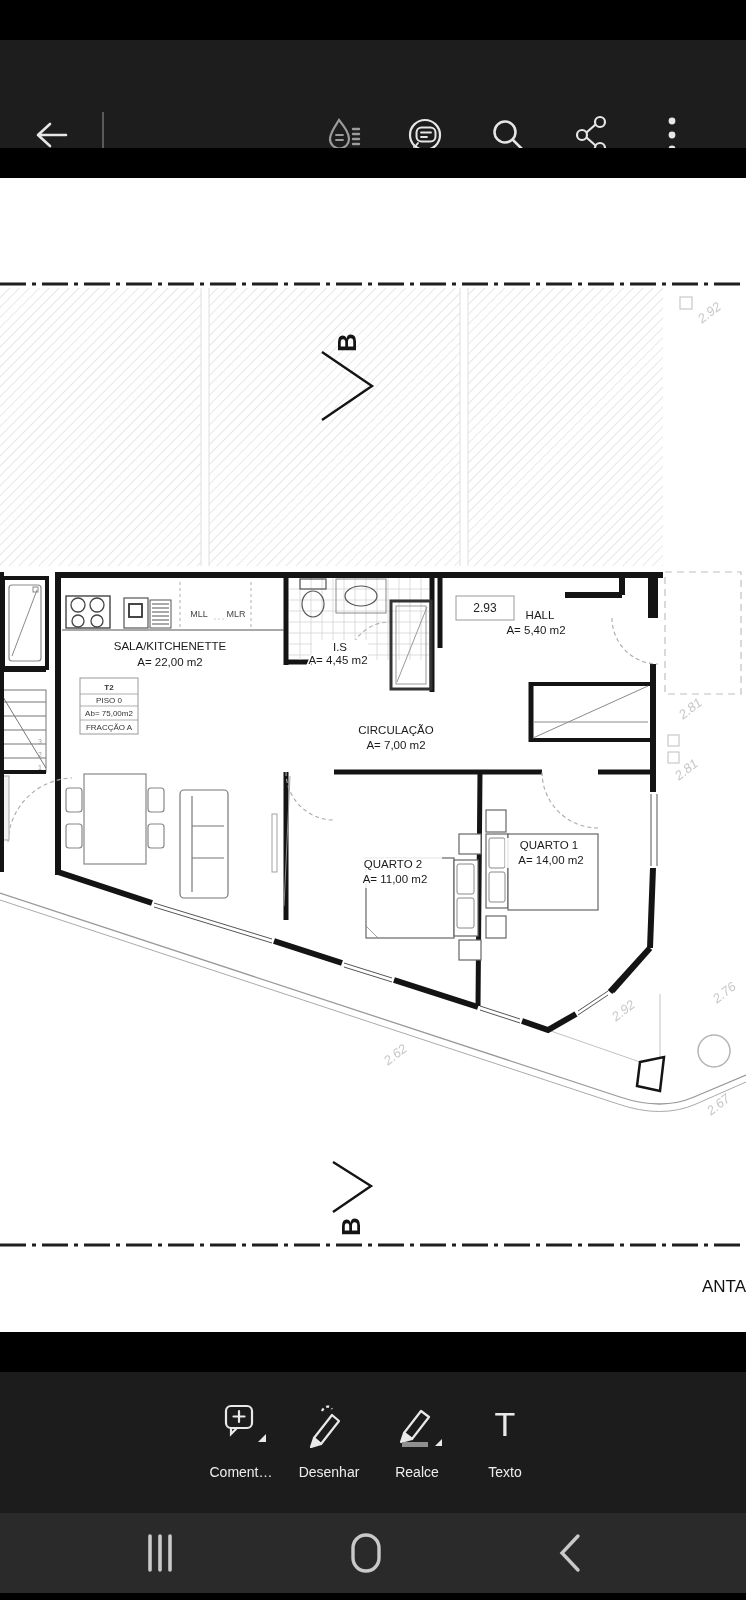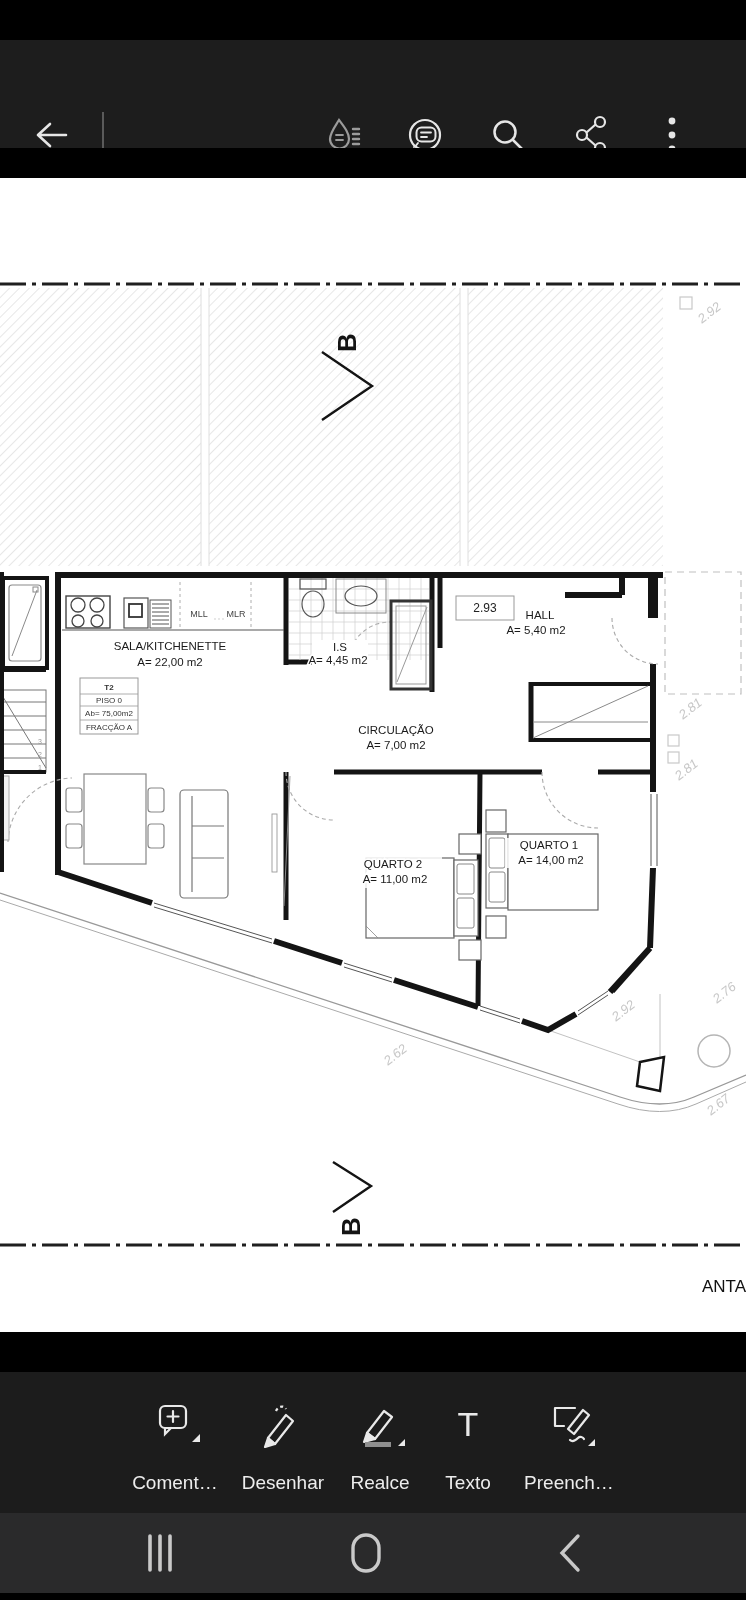--- a/index.html
+++ b/index.html
@@ -11,21 +11,21 @@
   .content{position:absolute;left:0;top:178px;width:746px;height:1154px;background:#fff;}
   .black-strip-bottom{position:absolute;left:0;top:1332px;width:746px;height:40px;background:#000;}
   .tool-bar{position:absolute;left:0;top:1372px;width:746px;height:141px;background:#1c1c1c;
             display:flex;justify-content:center;align-items:flex-start;gap:24px;padding-top:30px;box-sizing:border-box;}
   .nav-bar{position:absolute;left:0;top:1513px;width:746px;height:80px;background:#2a2a2b;}
   .bottom-edge{position:absolute;left:0;top:1593px;width:746px;height:7px;background:#000;}
   .abtn{position:absolute;width:44px;height:44px;top:73px;}
   .abtn svg{width:44px;height:44px;}
   .tool{display:flex;flex-direction:column;align-items:center;width:auto;min-width:64px;}
   .tool svg{width:54px;height:46px;}
-  .tool-label{color:#ededed;font-size:19px;margin-top:20px;white-space:nowrap;}
+  .tool-label{color:#ededed;font-size:14px;margin-top:12px;white-space:nowrap;}
   .nav-btn{position:absolute;top:0;width:120px;height:80px;}
   .fab{position:absolute;left:608px;top:1230px;width:94px;height:94px;border-radius:50%;
        background:linear-gradient(135deg,#c9286f 8%,#a52da3 48%,#6d35ee 95%);
        box-shadow:0 3px 10px rgba(0,0,0,.35);display:flex;align-items:center;justify-content:center;}
   .fab svg{width:48px;height:48px;}
   svg text{font-family:"Liberation Sans",sans-serif;}
   .rl{font-size:11.5px;fill:#1a1a1a;text-anchor:middle;paint-order:stroke;stroke:#ffffff;stroke-width:3px;}
   .dim{font-size:13px;fill:#c7c7c7;font-style:italic;text-anchor:middle;}
   .tiny{font-size:7px;fill:#9a9a9a;text-anchor:middle;}
   .boxtxt{font-size:8px;fill:#333;text-anchor:middle;}
@@ -338,31 +338,20 @@
       <span class="tool-label">Realce</span>
     </div>
     <div class="tool">
       <span>
         <svg viewBox="0 0 54 46">
           <text x="27" y="34" font-size="34" fill="#e9e9e9" text-anchor="middle" font-family="Liberation Serif, serif">T</text>
         </svg>
       </span>
       <span class="tool-label">Texto</span>
     </div>
-    <div class="tool">
-      <span>
-        <svg viewBox="0 0 54 46" fill="none" stroke="#e9e9e9" stroke-width="2.2" stroke-linecap="round" stroke-linejoin="round">
-          <path d="M33,6 H13 V24 H22"></path>
-          <path d="M26,27 L41,8 L47,13 L32,32 Z"></path>
-          <path d="M28,38 c3,3 6,0 8,-2 c2,-2 5,-1 6,1"></path>
-          <path d="M46,44 h7 v-7 Z" fill="#e9e9e9" stroke="none"></path>
-        </svg>
-      </span>
-      <span class="tool-label">Preench…</span>
-    </div>
   </div>
 
   <div class="nav-bar">
     <span class="nav-btn" style="left:100px">
       <span>
         <svg width="120" height="80" viewBox="0 0 120 80" stroke="#c9c9c9" stroke-width="3.6" stroke-linecap="round">
           <path d="M50,23 V57 M60,23 V57 M70,23 V57"></path>
         </svg>
       </span>
     </span>

